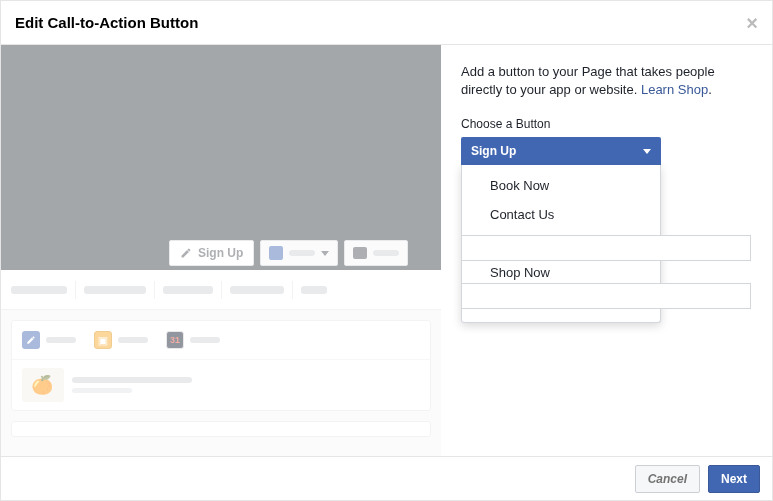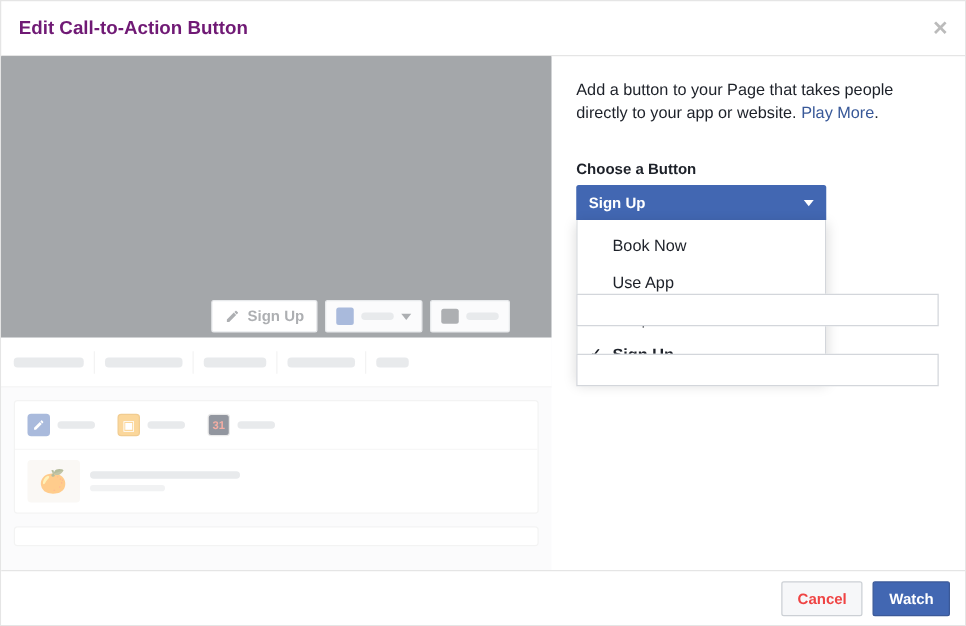--- a/index.html
+++ b/index.html
@@ -15,21 +15,21 @@
   }
   .modal { width: 773px; height: 501px; position: relative; border: 1px solid #e5e5e5; }
   .header {
     height: 44px;
     display: flex;
     align-items: center;
     justify-content: space-between;
     padding: 0 14px;
     border-bottom: 1px solid #e5e5e5;
   }
-  .header h1 { font-size: 15px; font-weight: bold; color: #701a75; }
+  .header h1 { font-size: 15px; font-weight: bold; color: #000000; }
   .close { color: #bbb; font-size: 20px; font-weight: bold; cursor: pointer; line-height: 1; }
   .body { display: flex; height: 411px; }
   .left { width: 440px; position: relative; background: #f6f7f9; }
   .overlay { position: absolute; inset: 0; background: rgba(255,255,255,0.55); pointer-events:none; }
   .cover { height: 225px; background: #373c44; position: relative; }
   .action-bar { position: absolute; left: 0; right: 0; bottom: 0; height: 34px; display: flex; align-items: center; padding-left: 168px; gap: 6px; }
   .cta-btn {
     background: #fff; border: 1px solid #ccd0d5; border-radius: 2px;
     height: 26px; display: flex; align-items: center; gap: 6px; padding: 0 10px;
     font-weight: bold; font-size: 12px; color: #4b4f56;
@@ -56,21 +56,21 @@
   .post-row{padding:8px 10px;display:flex;align-items:center;gap:8px;border-top:1px solid #eee;}
   .avatar{width:42px;height:34px;background:#f3efe8;border-radius:3px;display:flex;align-items:center;justify-content:center;font-size:18px;}
   .post-lines{display:flex;flex-direction:column;gap:5px;}
   .post-lines .l1{width:120px;height:6px;background:#ccd0d5;border-radius:3px;}
   .post-lines .l2{width:60px;height:5px;background:#e0e2e5;border-radius:3px;}
   .card2{margin:0 10px 10px;background:#fff;border:1px solid #e5e5e5;border-radius:3px;height:16px;}
 
   .right { flex:1; padding: 18px 20px; position:relative; }
   .desc { font-size:13px; color:#1d2129; line-height:1.4; max-width:300px; }
   .desc a { color:#385898; text-decoration:none; }
-  .section-label { font-weight:bold; font-size:12px; margin-top:29px; margin-bottom:6px; color:#1d2129; }
+  .section-label { font-weight:normal; font-size:12px; margin-top:18px; margin-bottom:6px; color:#1d2129; }
   .dropdown { width:200px; position:relative; }
   .dd-header {
     background:#4267b2; color:#fff; height:28px; border-radius:2px 2px 0 0;
     display:flex; align-items:center; justify-content:space-between; padding:0 10px;
     font-weight:bold; font-size:12px; cursor:pointer;
   }
   .dd-caret{width:0;height:0;border-left:4px solid transparent;border-right:4px solid transparent;border-top:5px solid #fff;}
   .dd-list {
     background:#fff; border:1px solid #d3d6db; border-top:none; border-radius:0 0 3px 3px;
     box-shadow:0 3px 10px rgba(0,0,0,0.15); padding:6px 0;
@@ -80,21 +80,21 @@
   .dd-item.selected::before{content:"✓";position:absolute;left:10px;font-size:11px;}
   .input-ghost{position:absolute; left:20px; width:290px; height:26px; border:1px solid #d3d6db; background:#fff;}
   .ig1{top:190px;} .ig2{top:238px;}
 
   .footer {
     position:absolute; left:0; right:0; bottom:0; height:44px;
     border-top:1px solid #e5e5e5; display:flex; align-items:center; justify-content:flex-end;
     padding:0 12px; gap:8px; background:#fff;
   }
   .btn { height:28px; padding:0 12px; border-radius:2px; font-size:12px; font-weight:bold; cursor:pointer; display:flex;align-items:center; }
-  .btn-cancel{ background:#f6f7f9; border:1px solid #ccd0d5; color:#ef4444; }
+  .btn-cancel{ background:#f6f7f9; border:1px solid #ccd0d5; color:#737373;font-style:italic; }
   .btn-next{ background:#4267b2; border:1px solid #3b5998; color:#fff; }
   svg{display:block;}
 </style>
 </head>
 <body>
 
 <div class="modal">
   <div class="header">
     <h1>Edit Call-to-Action Button</h1>
     <span class="close">×</span>
@@ -158,37 +158,38 @@
             <span class="l2"></span>
           </div>
         </div>
       </div>
       <div class="card2"></div>
       <div class="overlay"></div>
     </div>
 
     <div class="right">
       <p class="desc">
-        <span>Add a button to your Page that takes people directly to your app or website. </span><a href="#">Play More</a>.
+        <span>Add a button to your Page that takes people directly to your app or website. </span><a href="#">Learn Shop</a>.
       </p>
       <div class="section-label">Choose a Button</div>
       <div class="dropdown">
         <div class="dd-header">
           <span>Sign Up</span>
           <span class="dd-caret"></span>
         </div>
         <div class="dd-list">
           <div class="dd-item">Book Now</div>
+          <div class="dd-item">Contact Us</div>
           <div class="dd-item">Use App</div>
           <div class="dd-item">Shop Now</div>
           <div class="dd-item selected">Sign Up</div>
         </div>
       </div>
       <div class="input-ghost ig1"></div>
       <div class="input-ghost ig2"></div>
     </div>
   </div>
 
   <div class="footer">
     <button class="btn btn-cancel">Cancel</button>
-    <button class="btn btn-next">Watch</button>
+    <button class="btn btn-next">Next</button>
   </div>
 </div>
 
 </body></html>

